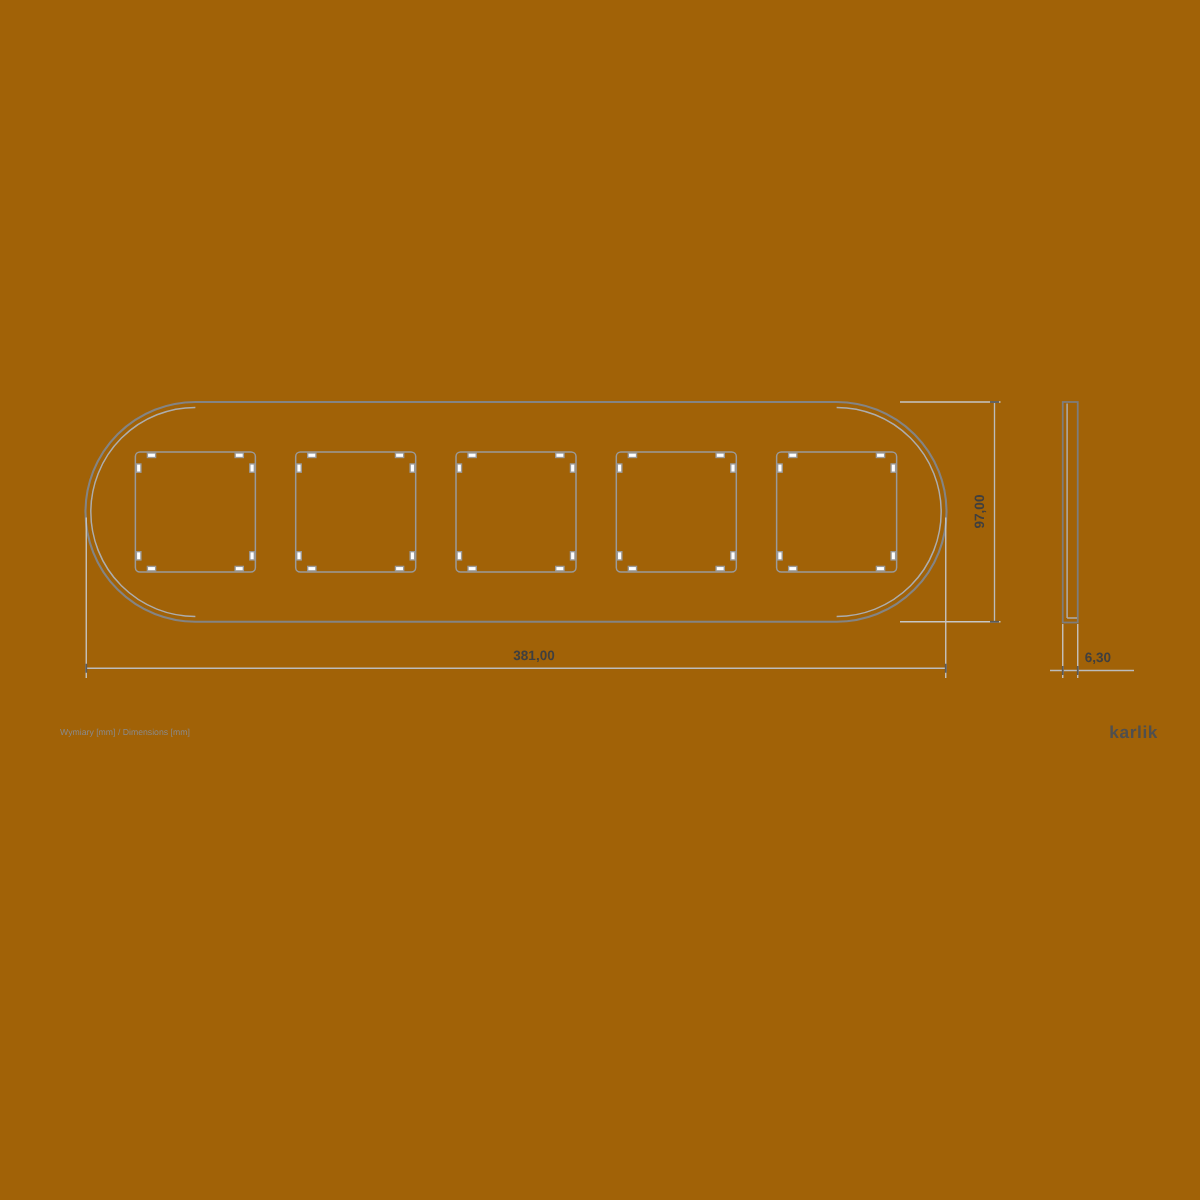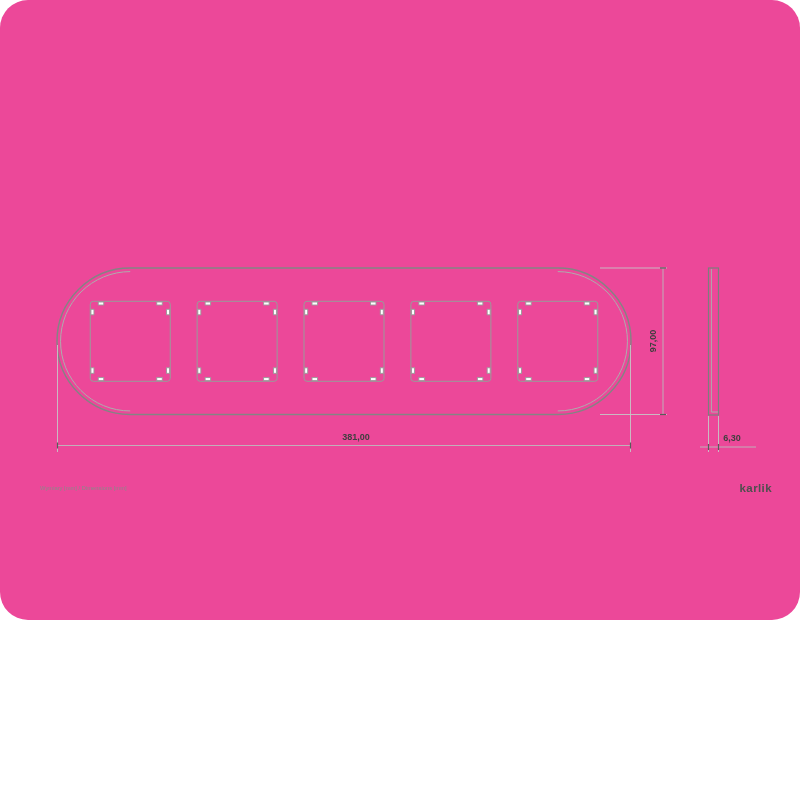--- a/index.html
+++ b/index.html
@@ -1,22 +1,21 @@
 <!DOCTYPE html>
 <html><head>
 <meta charset="utf-8">
 <style>
   html,body{margin:0;padding:0;background:#fff;}
   .page{
     position:relative;
-    width:800px;height:620px;
-    background:#ec4899;
+    width:800px;height:800px;
+    background:#a16207;
     font-family:"Liberation Sans", sans-serif;
     overflow:hidden;
-    border-radius:28px;
   }
   svg{display:block;}
   .outline{fill:none;stroke:#848484;stroke-width:1.4;}
   .side-outline{fill:none;stroke:#7d7d7d;stroke-width:1.2;}
   .chamfer{fill:none;stroke:#adadad;stroke-width:1;}
   .module{fill:none;stroke:#9a9a9a;stroke-width:1;}
   .tab{fill:#ffffff;stroke:#9a9a9a;stroke-width:0.9;}
   .ext{stroke:#c6c6c6;stroke-width:0.9;fill:none;}
   .dim{stroke:#bcbcbc;stroke-width:0.9;fill:none;}
   .tick{stroke:#5a5a5a;stroke-width:1.2;}

